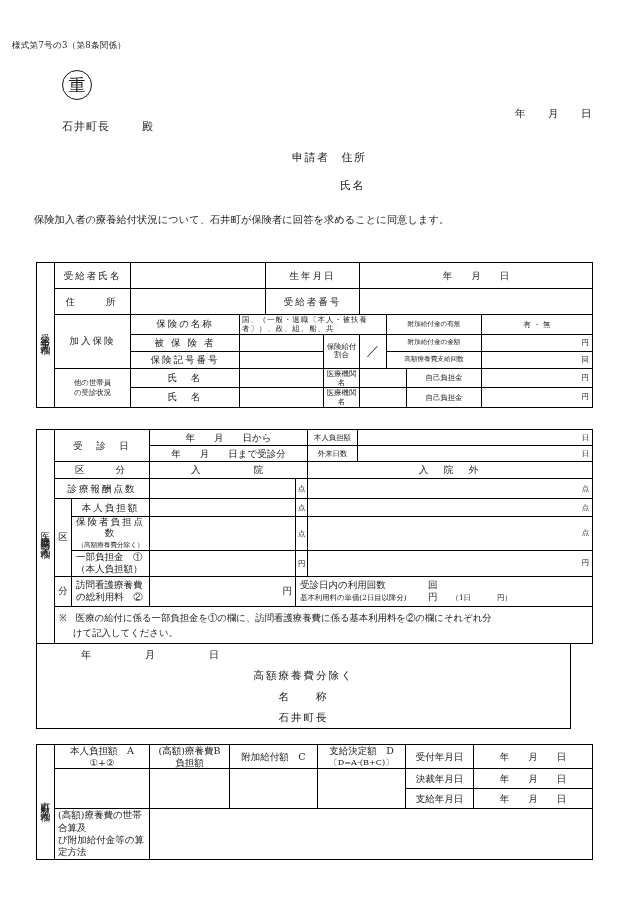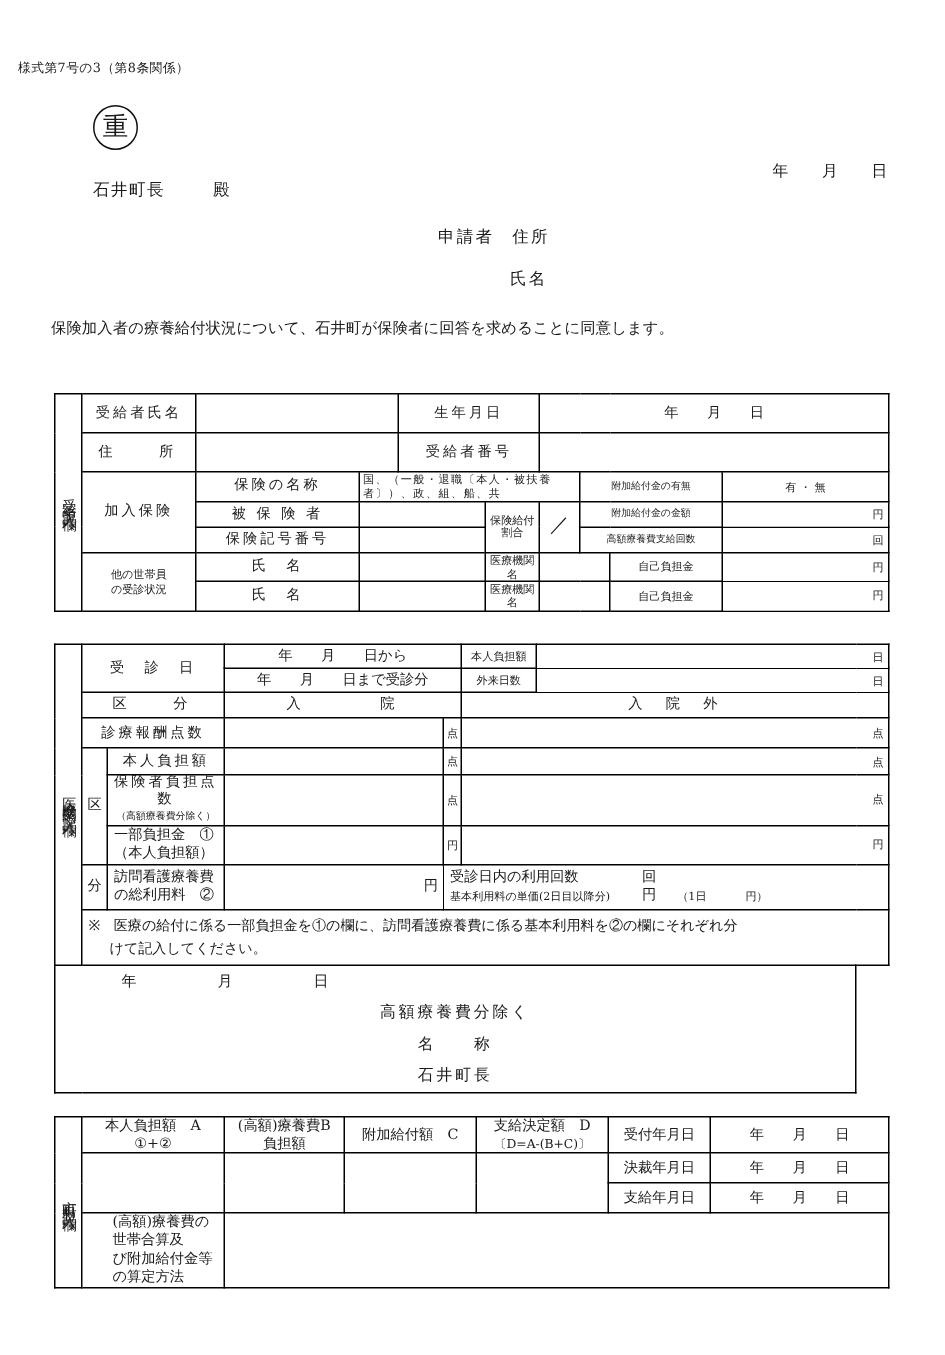--- a/index.html
+++ b/index.html
@@ -458,21 +458,21 @@
         <td rowspan="2"></td>
         <td rowspan="2"></td>
         <td class="c">決裁年月日</td>
         <td class="c b-thick-r">年　　月　　日</td>
       </tr>
       <tr style="height:20px">
         <td class="c">支給年月日</td>
         <td class="c b-thick-r">年　　月　　日</td>
       </tr>
       <tr style="height:38px">
-        <td class="l b-thick-b" style="line-height:1.3;padding-left:20px">
+        <td class="l b-thick-b" style="line-height:1.3;padding-left:3px">
           <span>(高額)療養費の世帯合算及</span><br>
           <span>び附加給付金等の算定方法</span>
         </td>
         <td class="b-thick-b b-thick-r" colspan="5"></td>
       </tr>
     </tbody>
   </table>
 
 </div>
 

